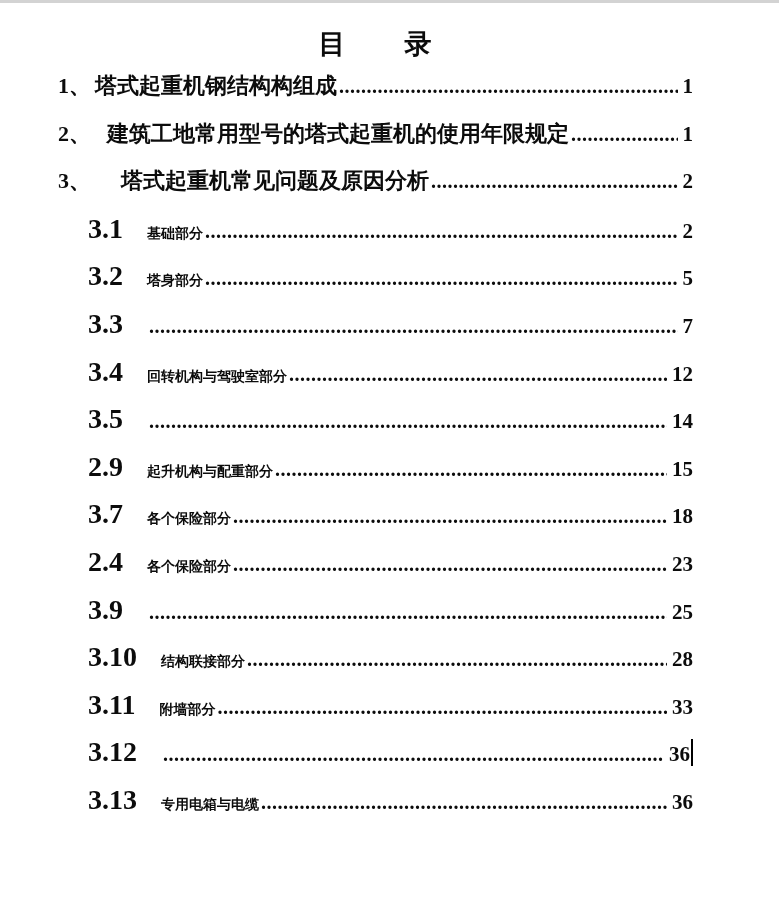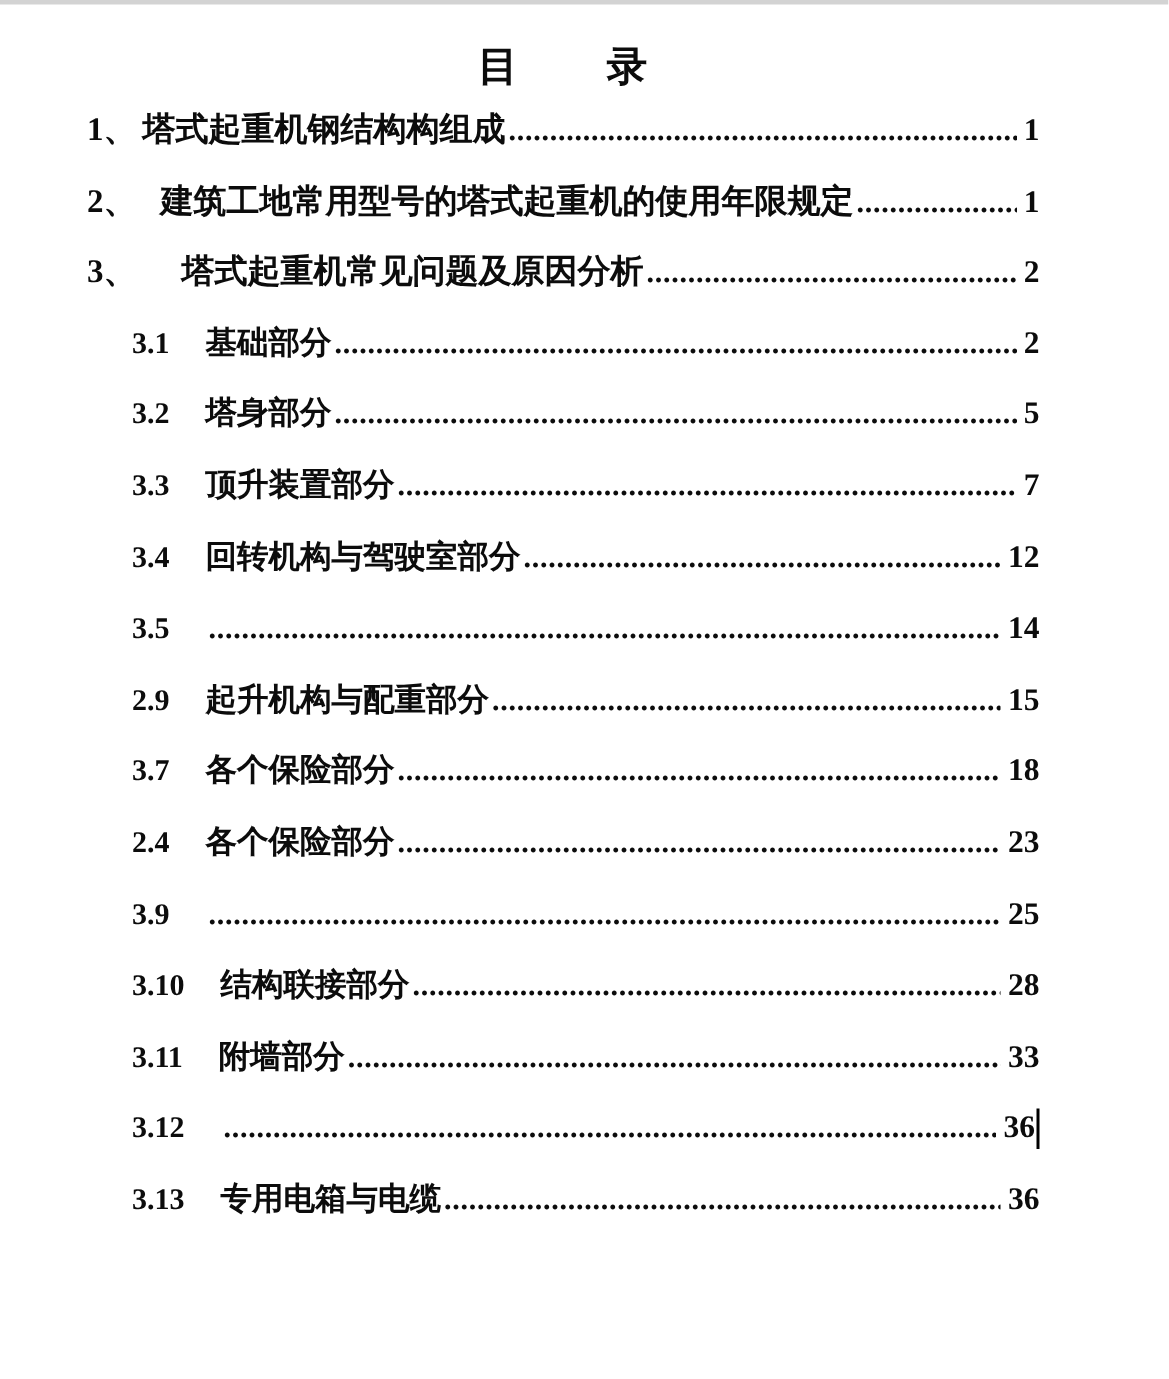--- a/index.html
+++ b/index.html
@@ -40,32 +40,32 @@
     height: 47.6px;
     line-height: 47.6px;
     white-space: nowrap;
   }
   .row.level2 { padding-left: 30px; }
   .num {
     font-weight: bold;
     flex: 0 0 auto;
   }
   .level1 .num { font-size: 22px; }
-  .level2 .num { font-size: 20px; margin-right: 24px; }
+  .level2 .num { font-size: 28px; margin-right: 24px; }
   
   .toc .row:nth-child(1) .num { margin-right: 4px; }
   .toc .row:nth-child(2) .num { margin-right: 16px; }
   .toc .row:nth-child(3) .num { margin-right: 30px; }
   .ttl {
     flex: 0 0 auto;
     font-weight: 600;
     text-align: right;
   }
   .level1 .ttl { font-size: 22px; }
-  .level2 .ttl { font-size: 21px; }
+  .level2 .ttl { font-size: 14px; }
   .leader {
     flex: 1 1 auto;
     overflow: hidden;
     white-space: nowrap;
     font-weight: bold;
     font-size: 20px;
     letter-spacing: 0.5px;
     margin: 0 5px 0 2px;
   }
   .pg {
@@ -120,21 +120,20 @@
     <span class="pg">2</span>
   </div>
       <div class="row level2">
     <span class="num">3.2</span>
     <span class="ttl">塔身部分</span>
     <span class="leader">................................................................................................................................................................</span>
     <span class="pg">5</span>
   </div>
       <div class="row level2">
     <span class="num">3.3</span>
-    <span class="ttl">顶升装置部分</span>
     <span class="leader">................................................................................................................................................................</span>
     <span class="pg">7</span>
   </div>
       <div class="row level2">
     <span class="num">3.4</span>
     <span class="ttl">回转机构与驾驶室部分</span>
     <span class="leader">................................................................................................................................................................</span>
     <span class="pg">12</span>
   </div>
       <div class="row level2">

